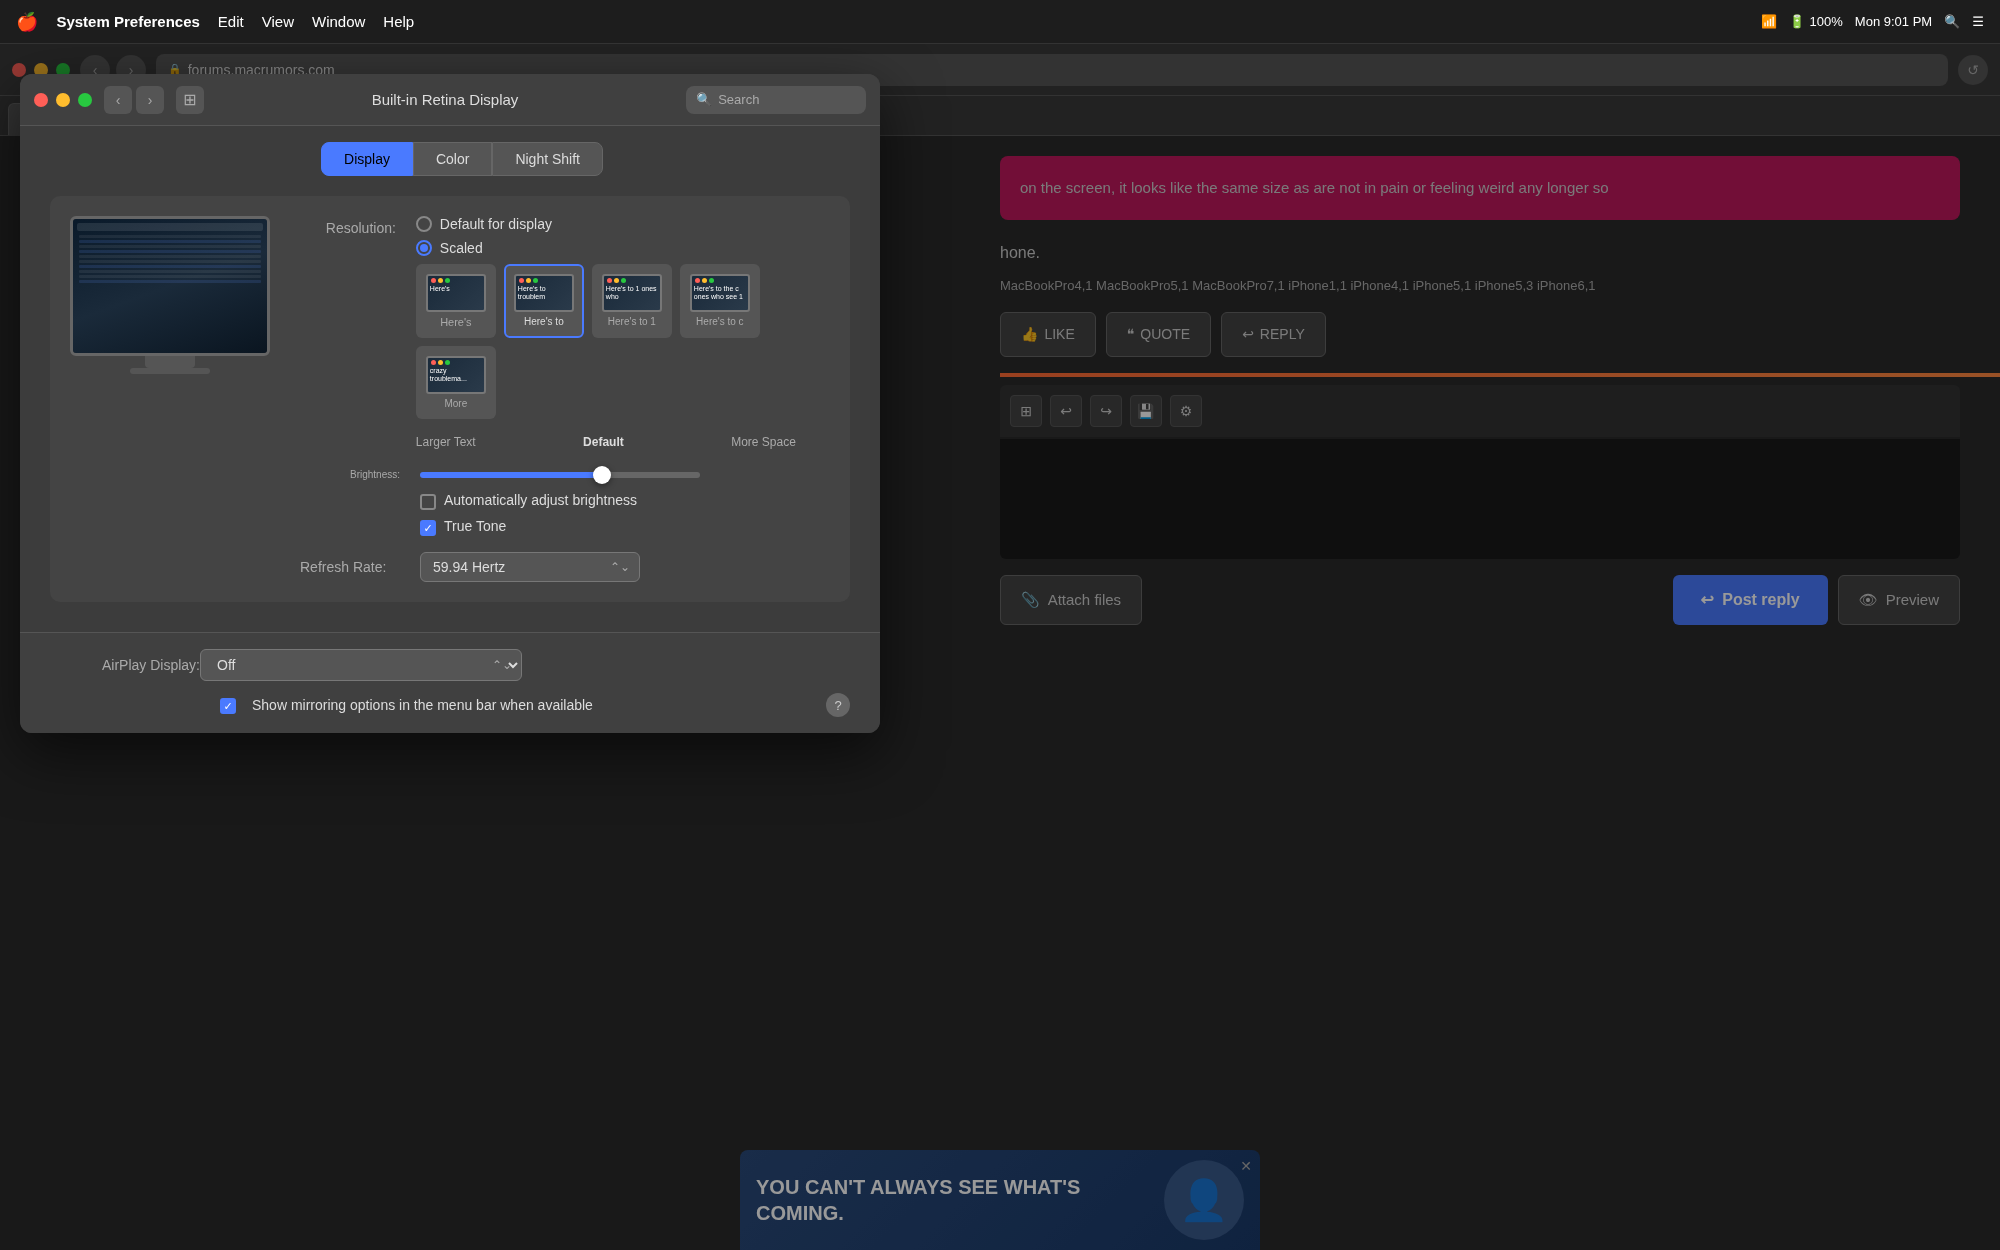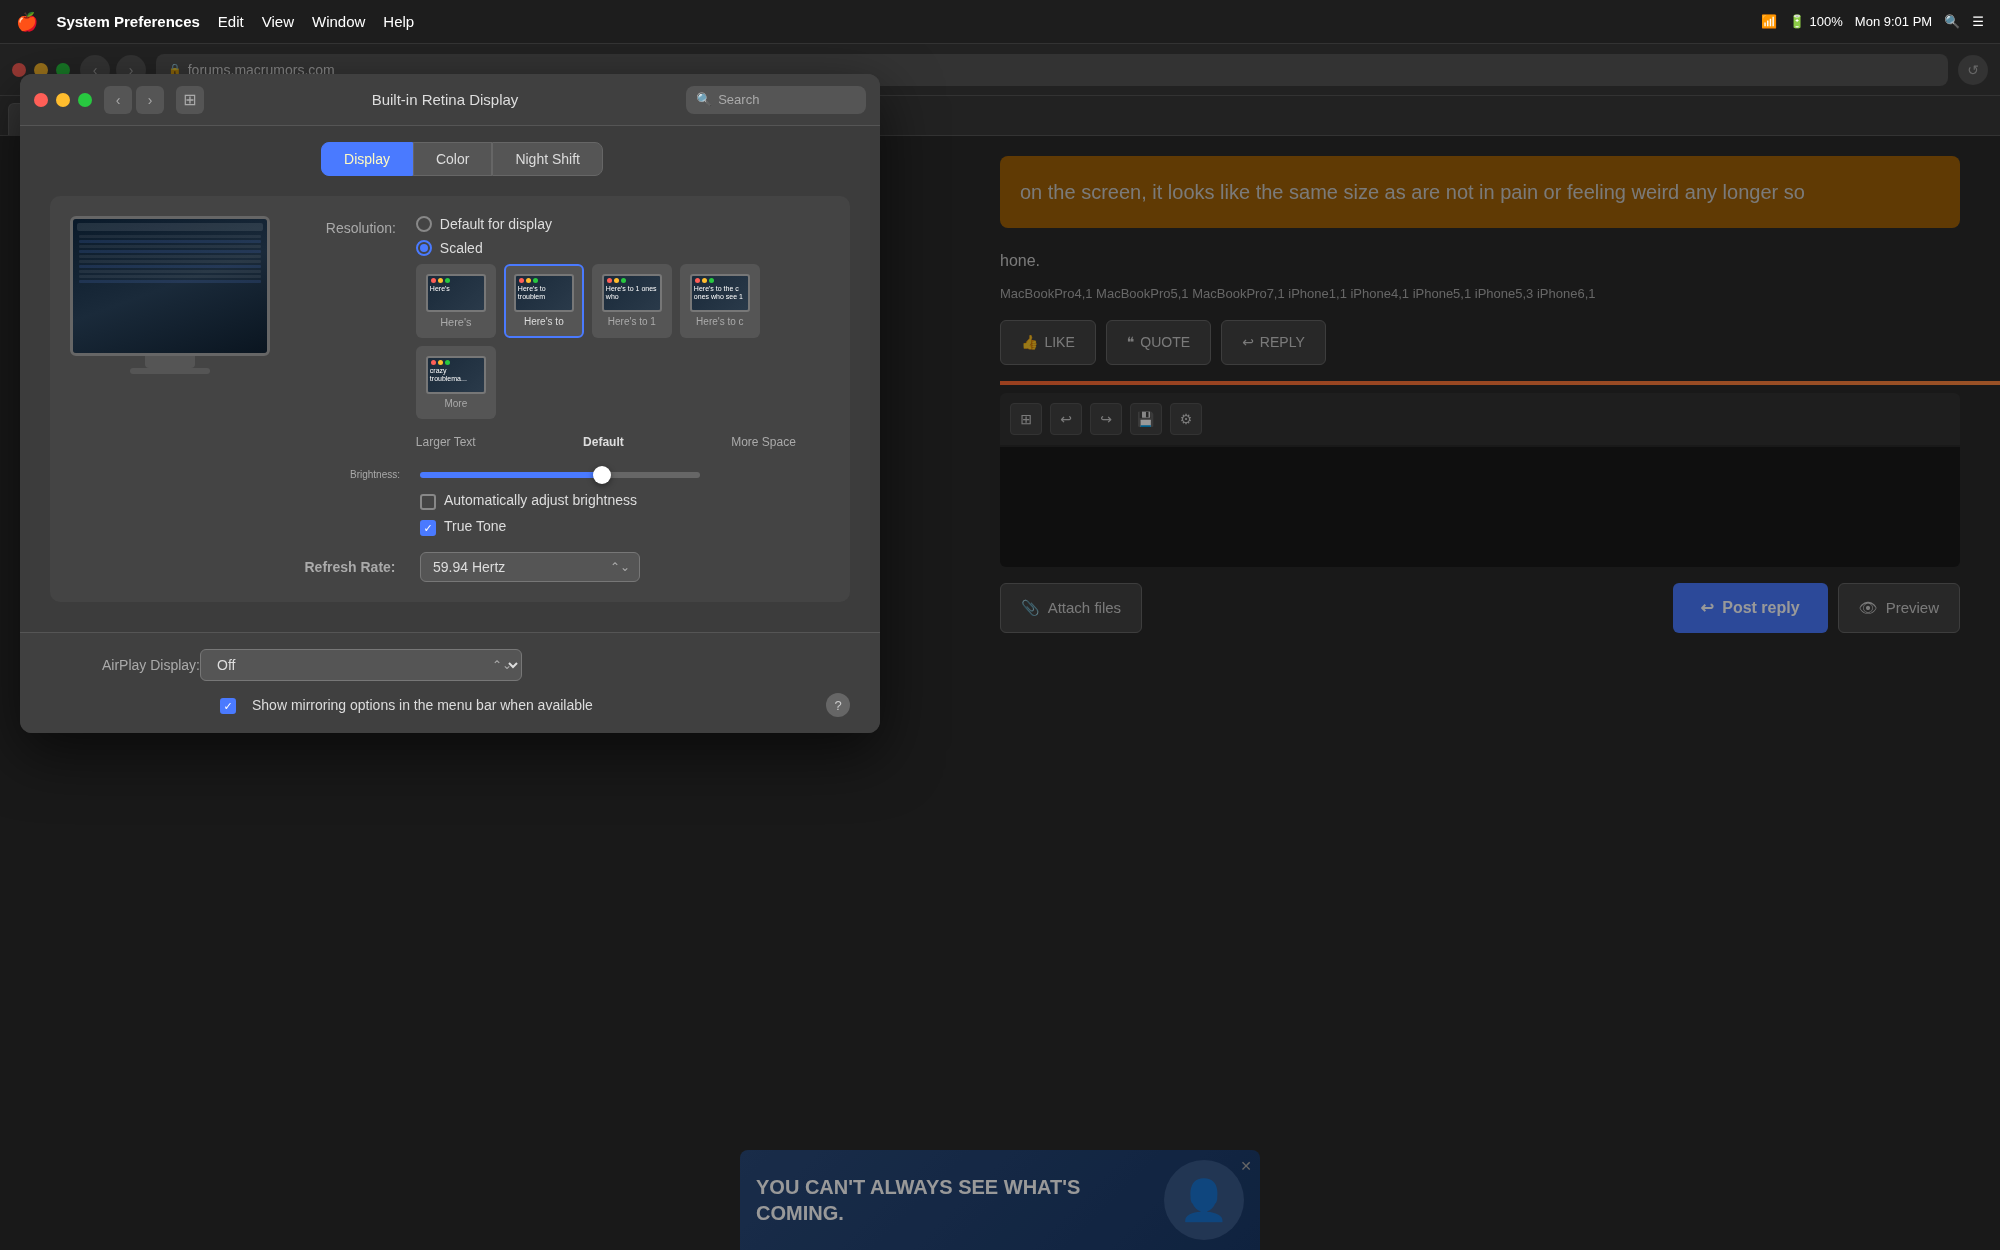--- a/index.html
+++ b/index.html
@@ -158,25 +158,25 @@
       overflow: hidden;
     }
 
     
     .forum-content {
       color: #ccc;
       font-size: 16px;
       line-height: 1.6;
     }
     .forum-text-block {
-      background: #a16207;
+      background: #be185d;
       border-radius: 8px;
       padding: 20px;
       margin-bottom: 20px;
-      font-size: 20px;
+      font-size: 15px;
     }
     .forum-text-right {
       margin-left: 50%;
       width: 50%;
     }
     .forum-model-text {
       color: #aaa;
       font-size: 13px;
       margin: 10px 0;
     }
@@ -444,21 +444,21 @@
       border: 1px solid #666;
     }
     .syspref-tab:first-child {
       border-radius: 8px 0 0 8px;
     }
     .syspref-tab:last-child {
       border-radius: 0 8px 8px 0;
     }
     .syspref-tab.active {
       background: #4a7aff;
-      color: #fef9c3;
+      color: #000000;
       border-color: #4a7aff;
       margin-left: 24px;
     }
 
     
     .syspref-body {
       padding: 20px 30px 30px;
       background: #3c3c3c;
     }
     .syspref-display-area {
@@ -707,22 +707,21 @@
     .refresh-row {
       display: flex;
       gap: 20px;
       align-items: center;
       margin-top: 16px;
     }
     .refresh-label {
       color: #aaa;
       font-size: 14px;
       width: 100px;
-      text-align: center;
-      font-weight: bold;
+      text-align: left;
     }
     .refresh-select {
       background: #555;
       border: 1px solid #777;
       border-radius: 6px;
       padding: 6px 30px 6px 12px;
       color: #ddd;
       font-size: 14px;
       appearance: none;
       position: relative;

